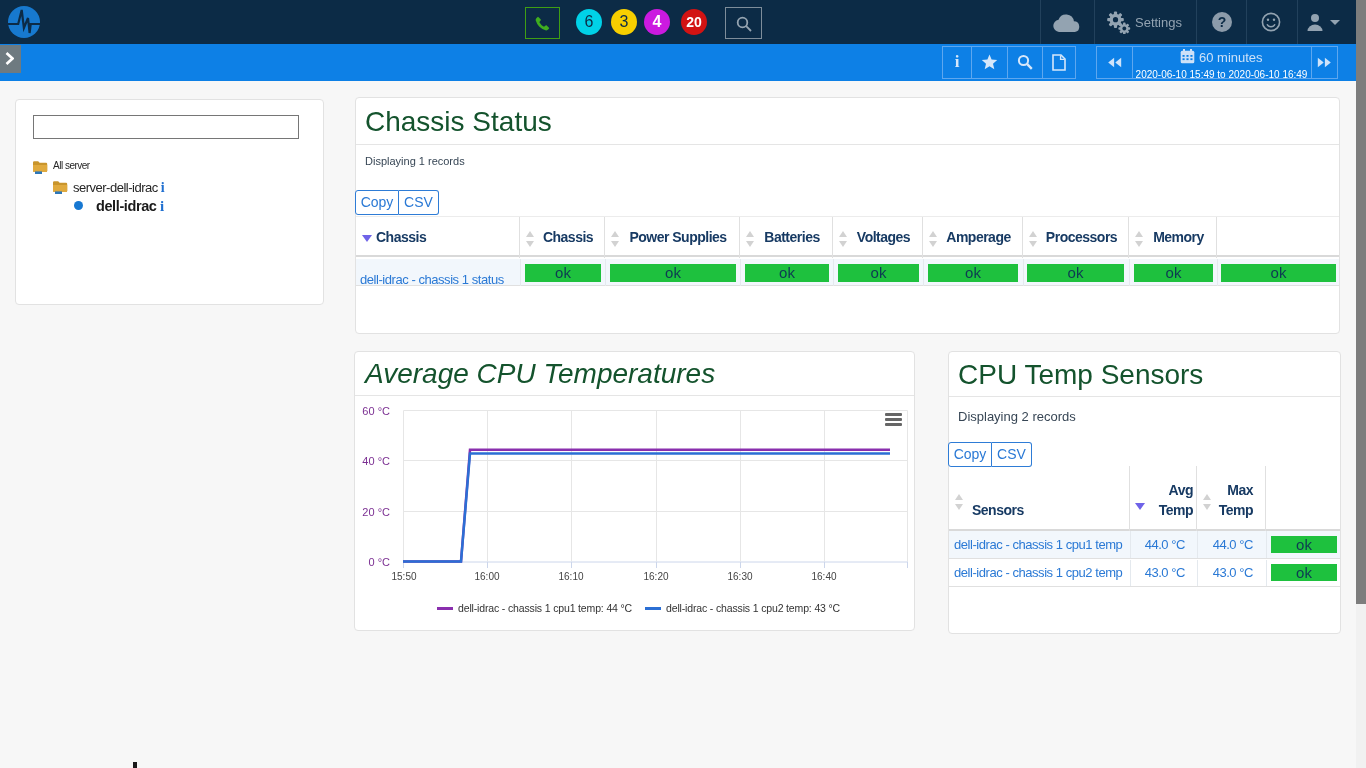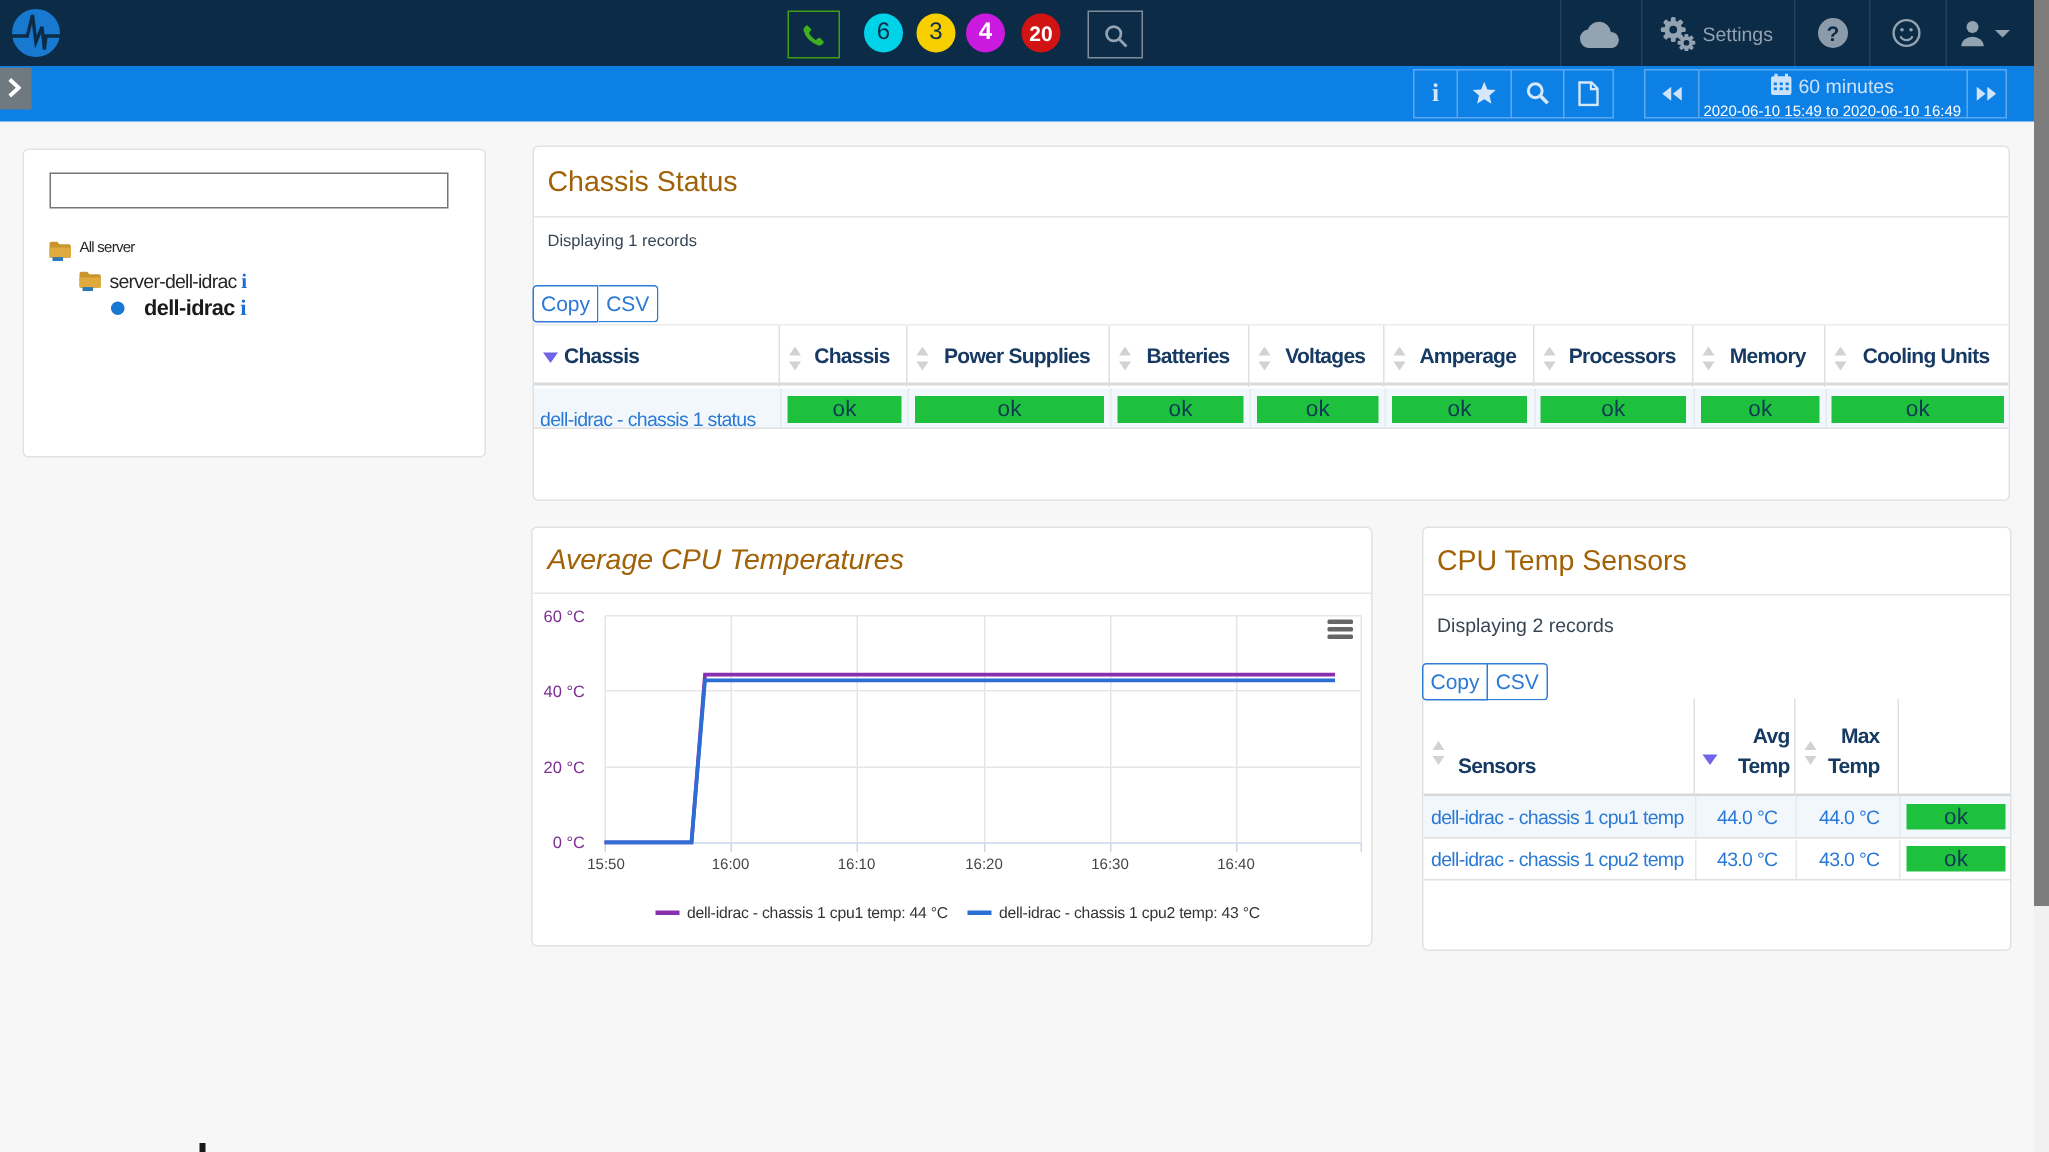--- a/index.html
+++ b/index.html
@@ -13,21 +13,21 @@
 .navsep { position:absolute; top:0; width:1px; height:44px; background:#22415c; }
 .badge { position:absolute; top:9px; width:26px; height:26px; border-radius:50%; text-align:center; line-height:26px; font-size:16px; }
 
 
 #bluebar { position:absolute; left:0; top:44px; width:1366px; height:37px; background:#0d80e6; }
 .bb { border:1px solid #5ea7ef; border-left:none; display:flex; align-items:center; justify-content:center; }
 .bb:first-child { border-left:1px solid #5ea7ef; }
 
 
 .card { position:absolute; background:#fff; border:1px solid #e2e2e2; border-radius:4px; }
-.cardtitle { font-size:19px; color:#a16207; border-bottom:1px solid #e5e5e5; }
+.cardtitle { font-size:28px; color:#14532d; border-bottom:1px solid #e5e5e5; }
 
 
 .btngrp { position:absolute; display:flex; }
 .btngrp .b { height:25px; border:1px solid #2e7cd6; color:#2a79d5; background:#fff; font-size:14px; text-align:center; line-height:23px; }
 .btngrp .b.first { border-radius:3px 0 0 3px; }
 .btngrp .b.last { border-radius:0 3px 3px 0; border-left:none; }
 
 
 .okbadge { position:absolute; height:18px; background:#1ec13e; color:#0e3a52; font-size:15px; text-align:center; line-height:18px; }
 .sortdown { width:0; height:0; border-left:5px solid transparent; border-right:5px solid transparent; border-top:7px solid #7a6fd8; position:absolute; }
@@ -255,24 +255,20 @@
         <span class="si"></span>
         <span class="ht hctr">Amperage</span>
       </div>
     <div class="hc" style="left:667px;width:106px;">
         <span class="si"></span>
         <span class="ht hctr">Processors</span>
       </div>
     <div class="hc" style="left:773px;width:88px;">
         <span class="si"></span>
         <span class="ht hctr">Memory</span>
-      </div>
-    <div class="hc" style="left:861px;width:122px;border-right:none;">
-        <span class="si"></span>
-        <span class="ht hctr">Cooling Units</span>
       </div>
   </div>
 
   <div style="position:absolute;left:0;top:161px;width:983px;height:27px;background:#f2f7fc;border-bottom:1px solid #e0e0e0;">
     <div class="link" style="position:absolute;left:4px;top:13px;font-size:13px;">dell-idrac - chassis 1 status</div>
     <div class="okbadge" style="left:169px;top:5px;width:76px;">ok</div>
     <div class="okbadge" style="left:254px;top:5px;width:126px;">ok</div>
     <div class="okbadge" style="left:389px;top:5px;width:84px;">ok</div>
     <div class="okbadge" style="left:482px;top:5px;width:81px;">ok</div>
     <div class="okbadge" style="left:572px;top:5px;width:90px;">ok</div>

